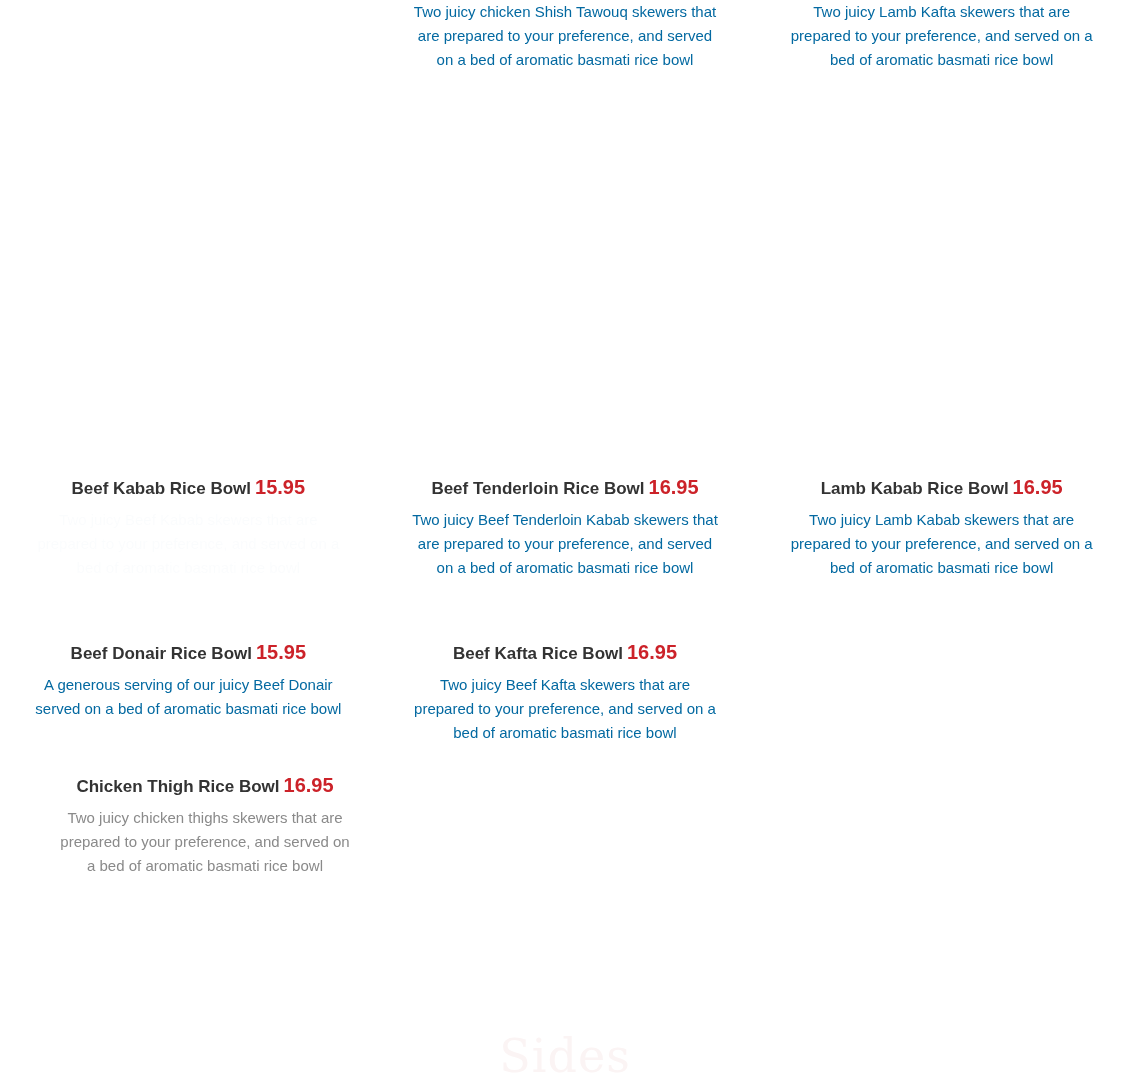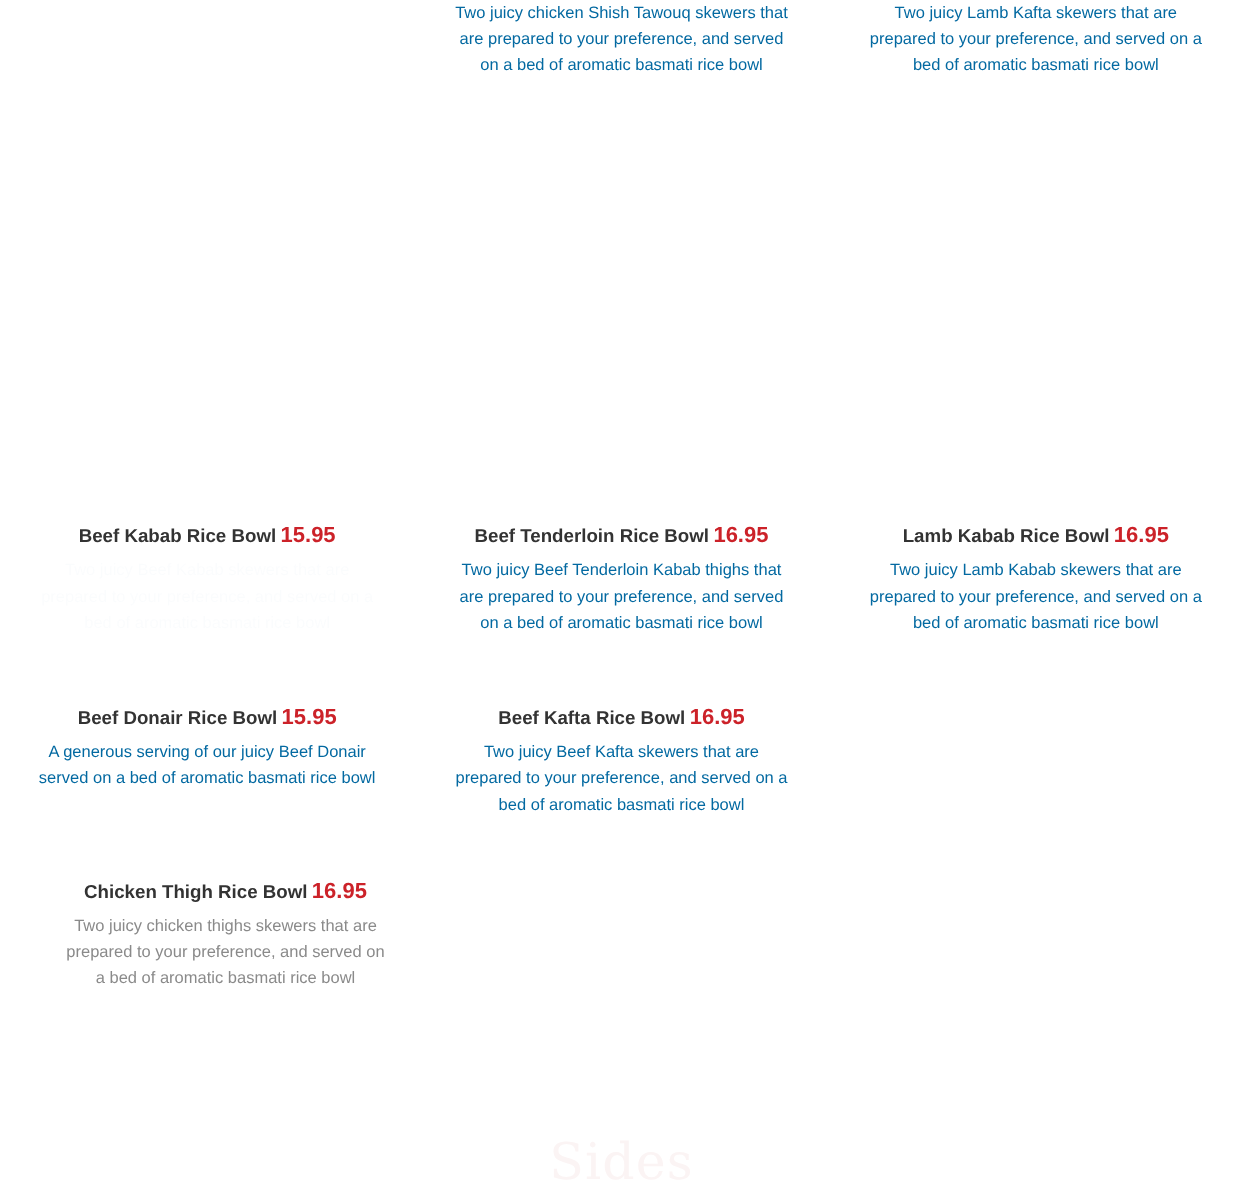--- a/index.html
+++ b/index.html
@@ -79,21 +79,21 @@
 
   
   #row-kabab { top: 476px; }
   #row-kabab .item-desc { padding: 0 22px; }
 
   
   #row-donair { top: 629px; margin-top: 12px; }
   #row-donair .item-desc { padding: 0 20px; }
 
   
-  #row-thigh { top: 799px; padding-left: 20px; }
+  #row-thigh { top: 774px; padding-left: 20px; }
   #row-thigh .item-desc { padding: 0 26px; }
 
   
   .section-heading {
     position: absolute;
     left: 0;
     top: 1028px;
     width: 1130px;
     text-align: center;
     font-family: "DejaVu Serif", "Liberation Serif", serif;
@@ -128,21 +128,21 @@
 
   <div class="menu-grid" id="row-kabab">
 
     <div class="menu-item">
       <h3 class="item-title"><span>Beef Kabab Rice Bowl</span><span class="item-price">15.95</span></h3>
       <p class="item-desc state-hidden">Two juicy Beef Kabab skewers that are prepared to your preference, and served on a bed of aromatic basmati rice bowl</p>
     </div>
 
     <div class="menu-item">
       <h3 class="item-title"><span>Beef Tenderloin Rice Bowl</span><span class="item-price">16.95</span></h3>
-      <p class="item-desc state-visible">Two juicy Beef Tenderloin Kabab thighs that are prepared to your preference, and served on a bed of aromatic basmati rice bowl</p>
+      <p class="item-desc state-visible">Two juicy Beef Tenderloin Kabab skewers that are prepared to your preference, and served on a bed of aromatic basmati rice bowl</p>
     </div>
 
     <div class="menu-item">
       <h3 class="item-title"><span>Lamb Kabab Rice Bowl</span><span class="item-price">16.95</span></h3>
       <p class="item-desc state-visible">Two juicy Lamb Kabab skewers that are prepared to your preference, and served on a bed of aromatic basmati rice bowl</p>
     </div>
 
   </div>
 
   <div class="menu-grid" id="row-donair">

